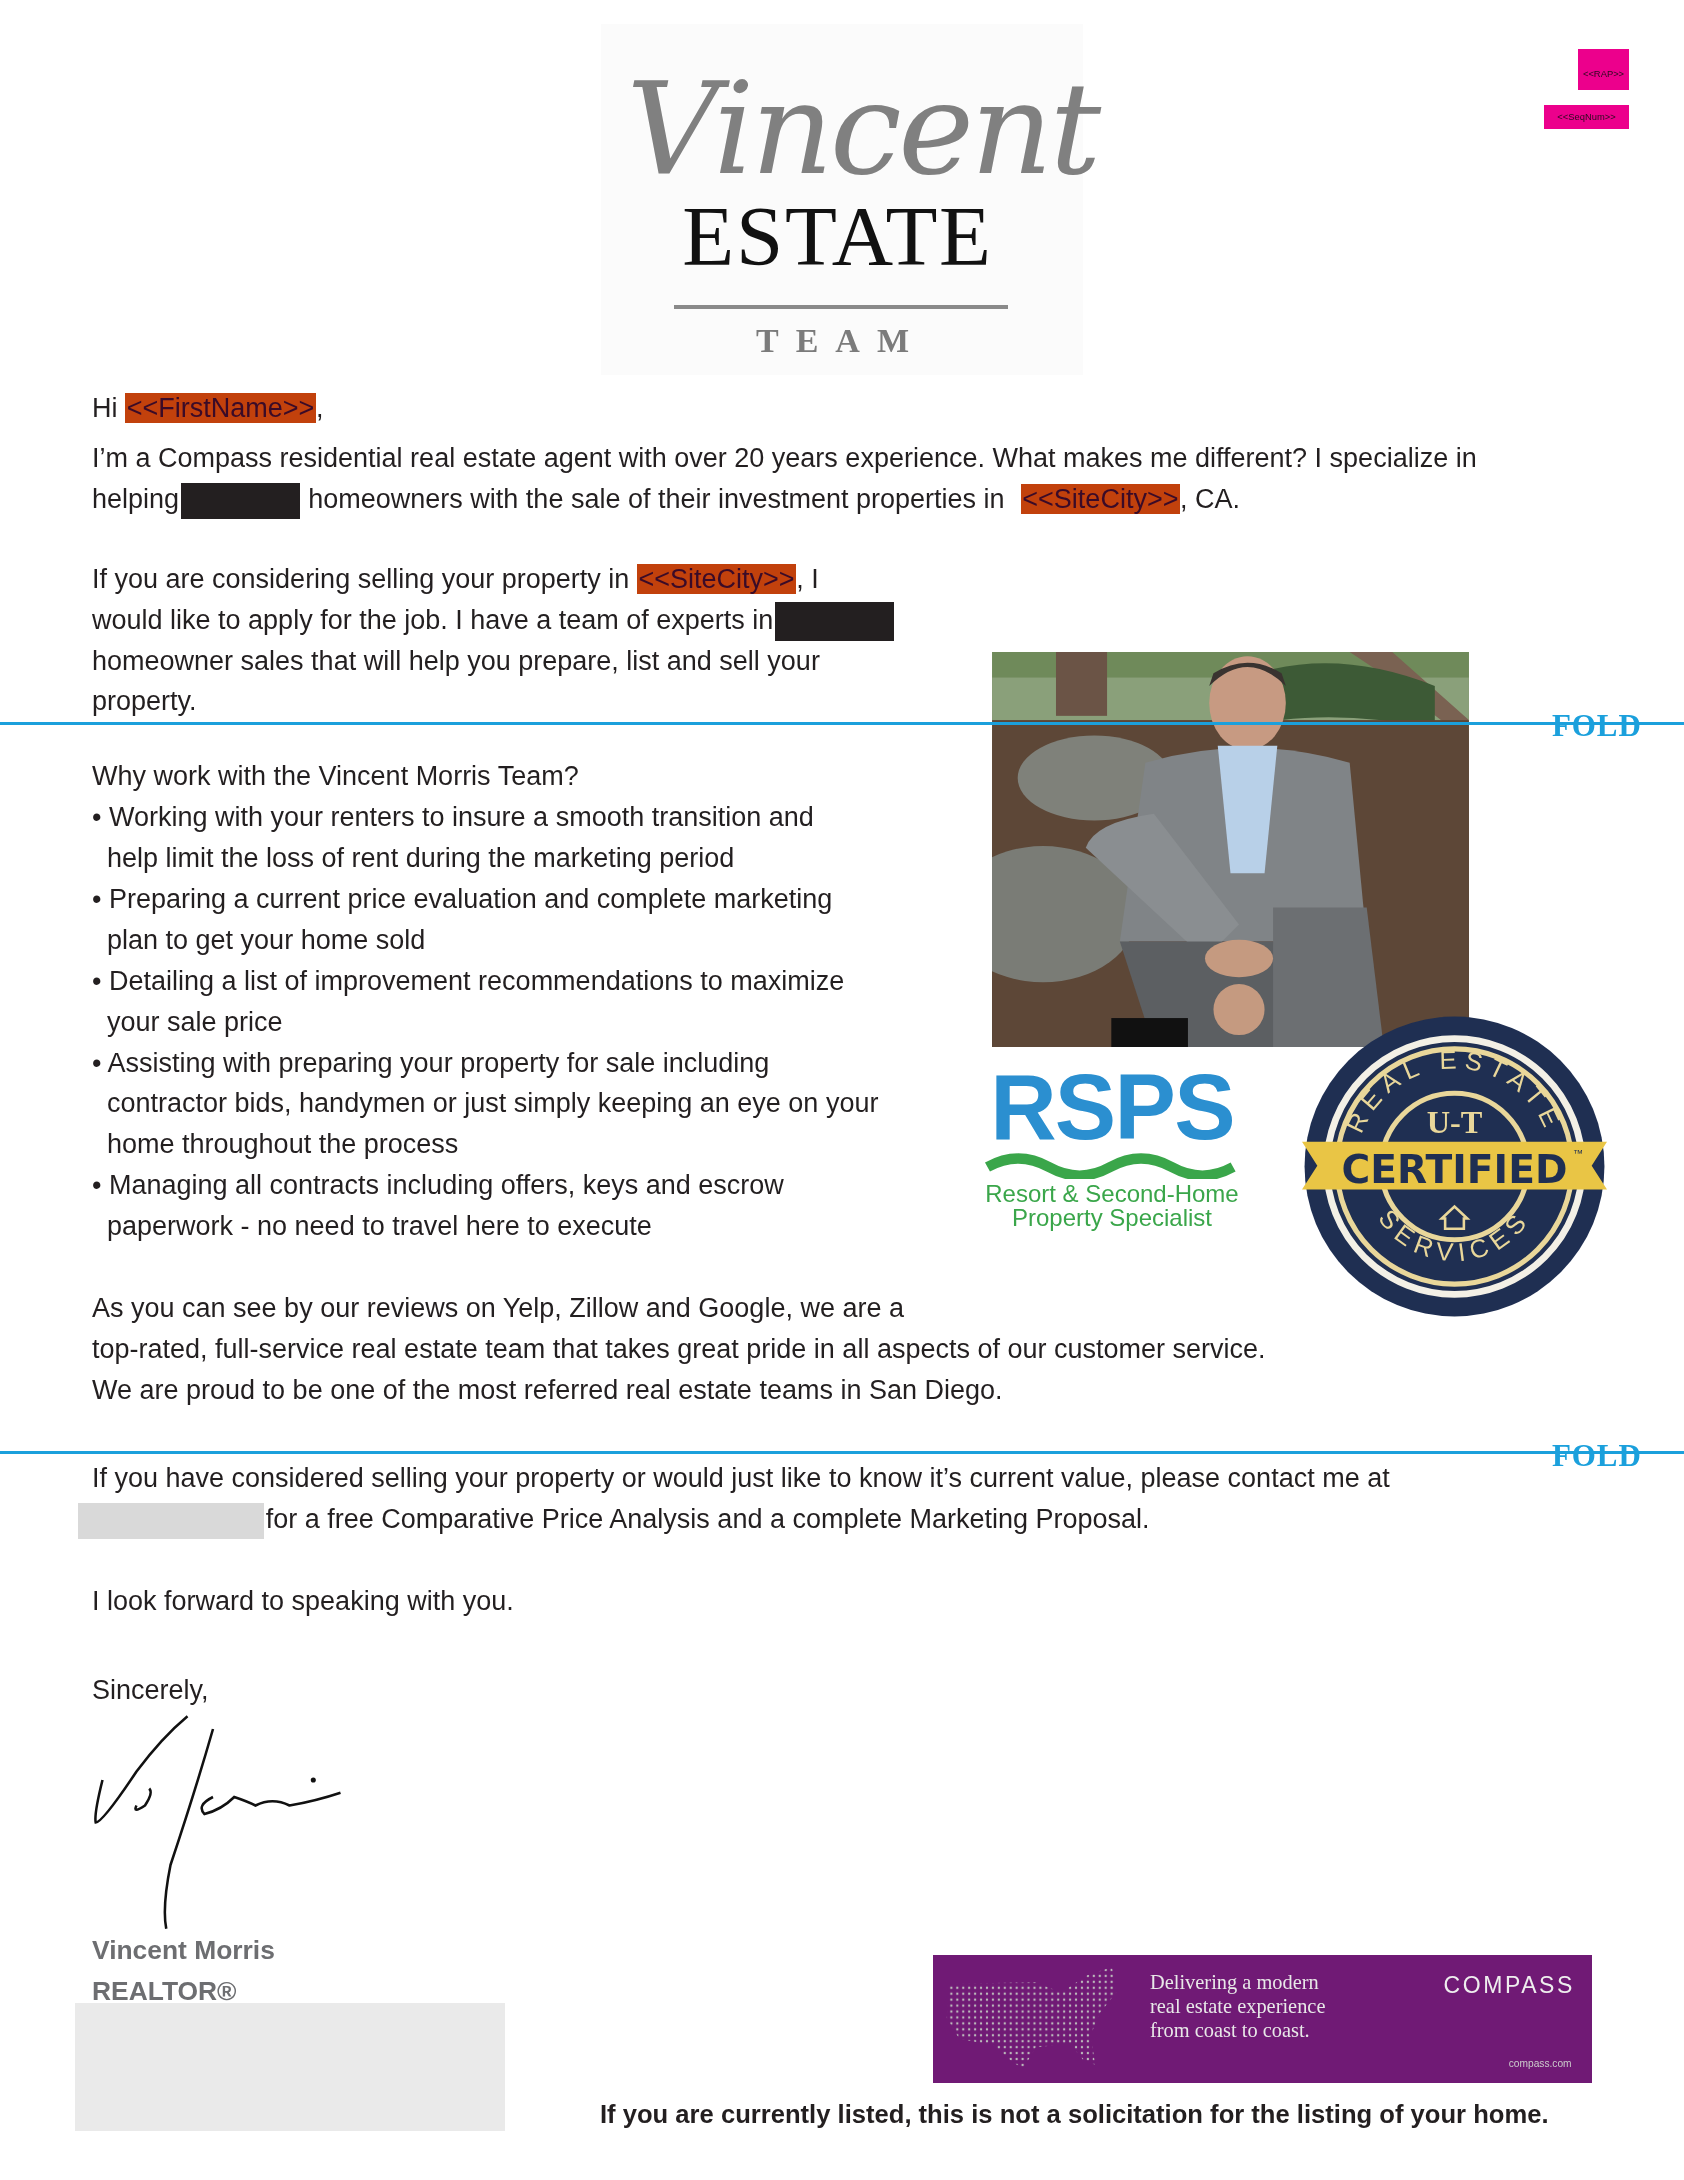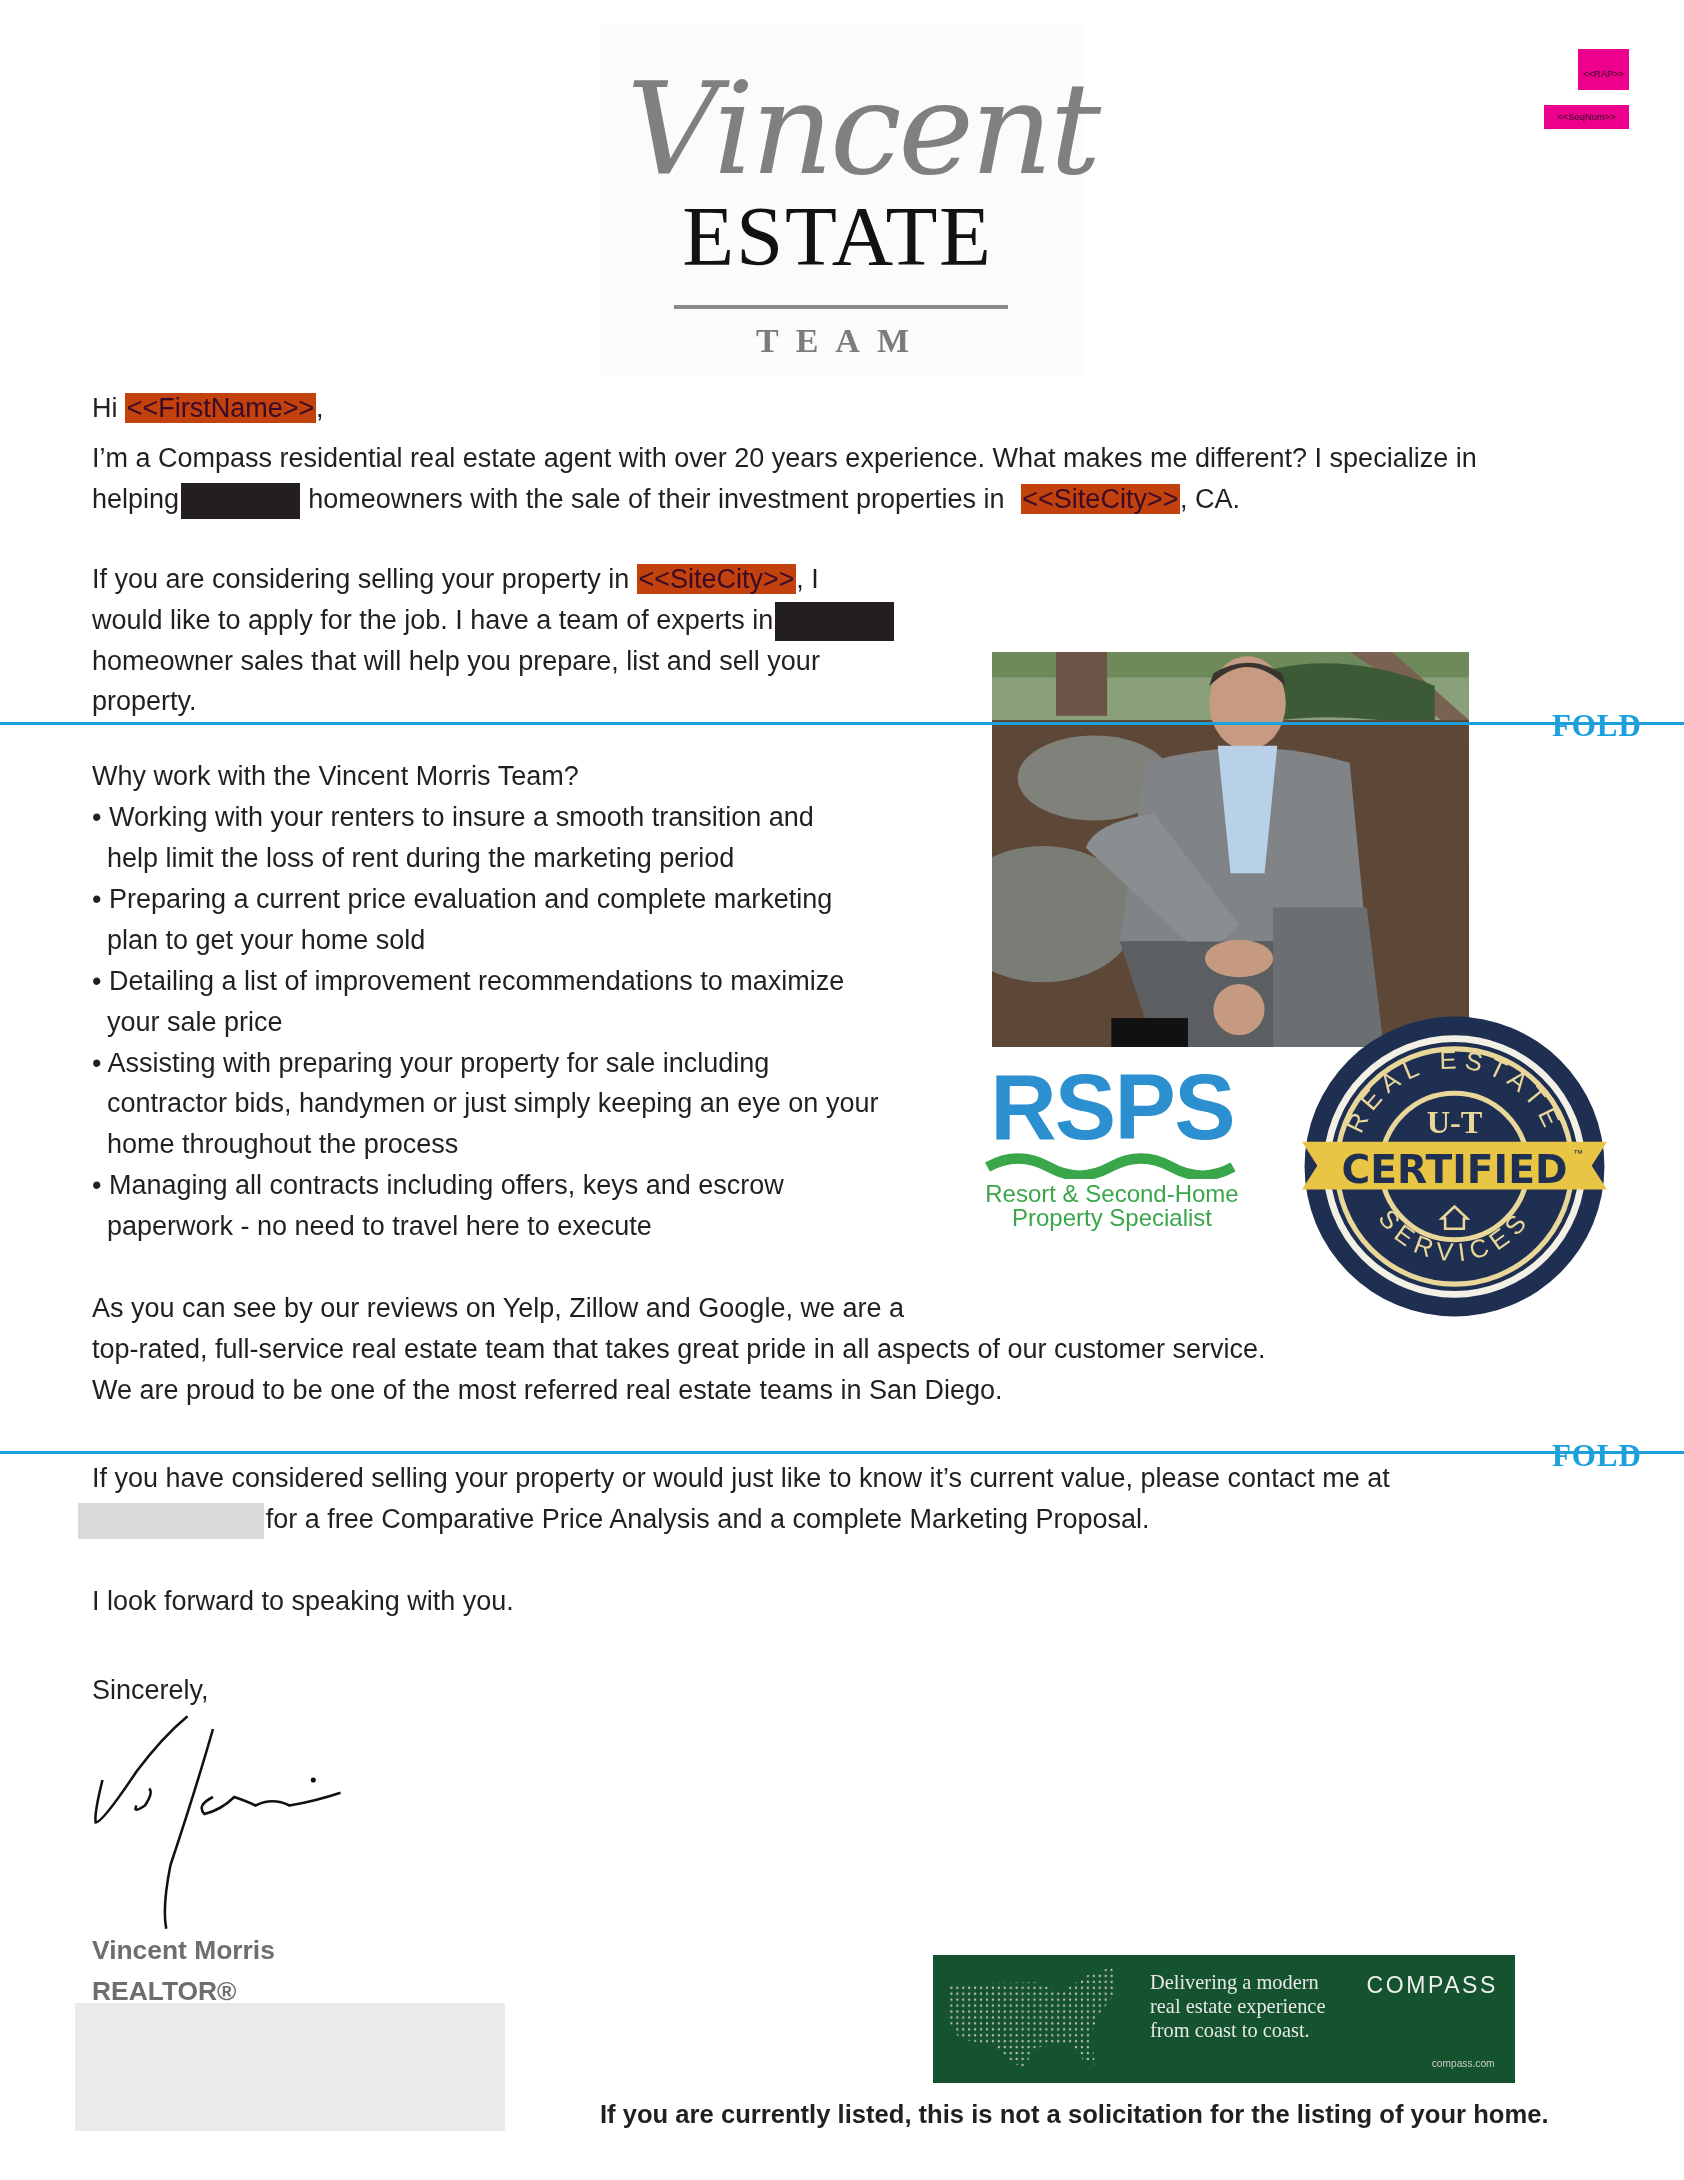--- a/index.html
+++ b/index.html
@@ -56,21 +56,21 @@
 
   
   .rsps { left: 984px; top: 1065px; width: 256px; height: 170px; text-align: center; }
   .rsps-title { font-family: "Liberation Sans", sans-serif; font-weight: bold; font-size: 92px; line-height: 85px; color: #2b8fd0; letter-spacing: -1.7px; }
   .rsps-sub { font-size: 24px; line-height: 24px; color: #3aa64a; }
 
   
   .badge { left: 1302px; top: 1014px; width: 305px; height: 305px; }
 
   
-  .compass { left: 933px; top: 1955px; width: 582px; height: 128px; background: #14532d; }
+  .compass { left: 933px; top: 1955px; width: 659px; height: 128px; background: #701a75; }
   .compass-tagline {
     position: absolute; left: 217px; top: 15.3px; width: 221px;
     font-family: "Liberation Serif", serif; font-size: 20.4px; line-height: 24px; color: #e8e8e8;
   }
   .compass-brand {
     position: absolute; right: 17px; top: 17px;
     font-family: "Liberation Sans", sans-serif; font-size: 23px; letter-spacing: 2.6px; color: #eeeeee;
   }
   .compass-url { position: absolute; right: 20.4px; bottom: 13.6px; font-size: 10.2px; color: #cccccc; }
 

